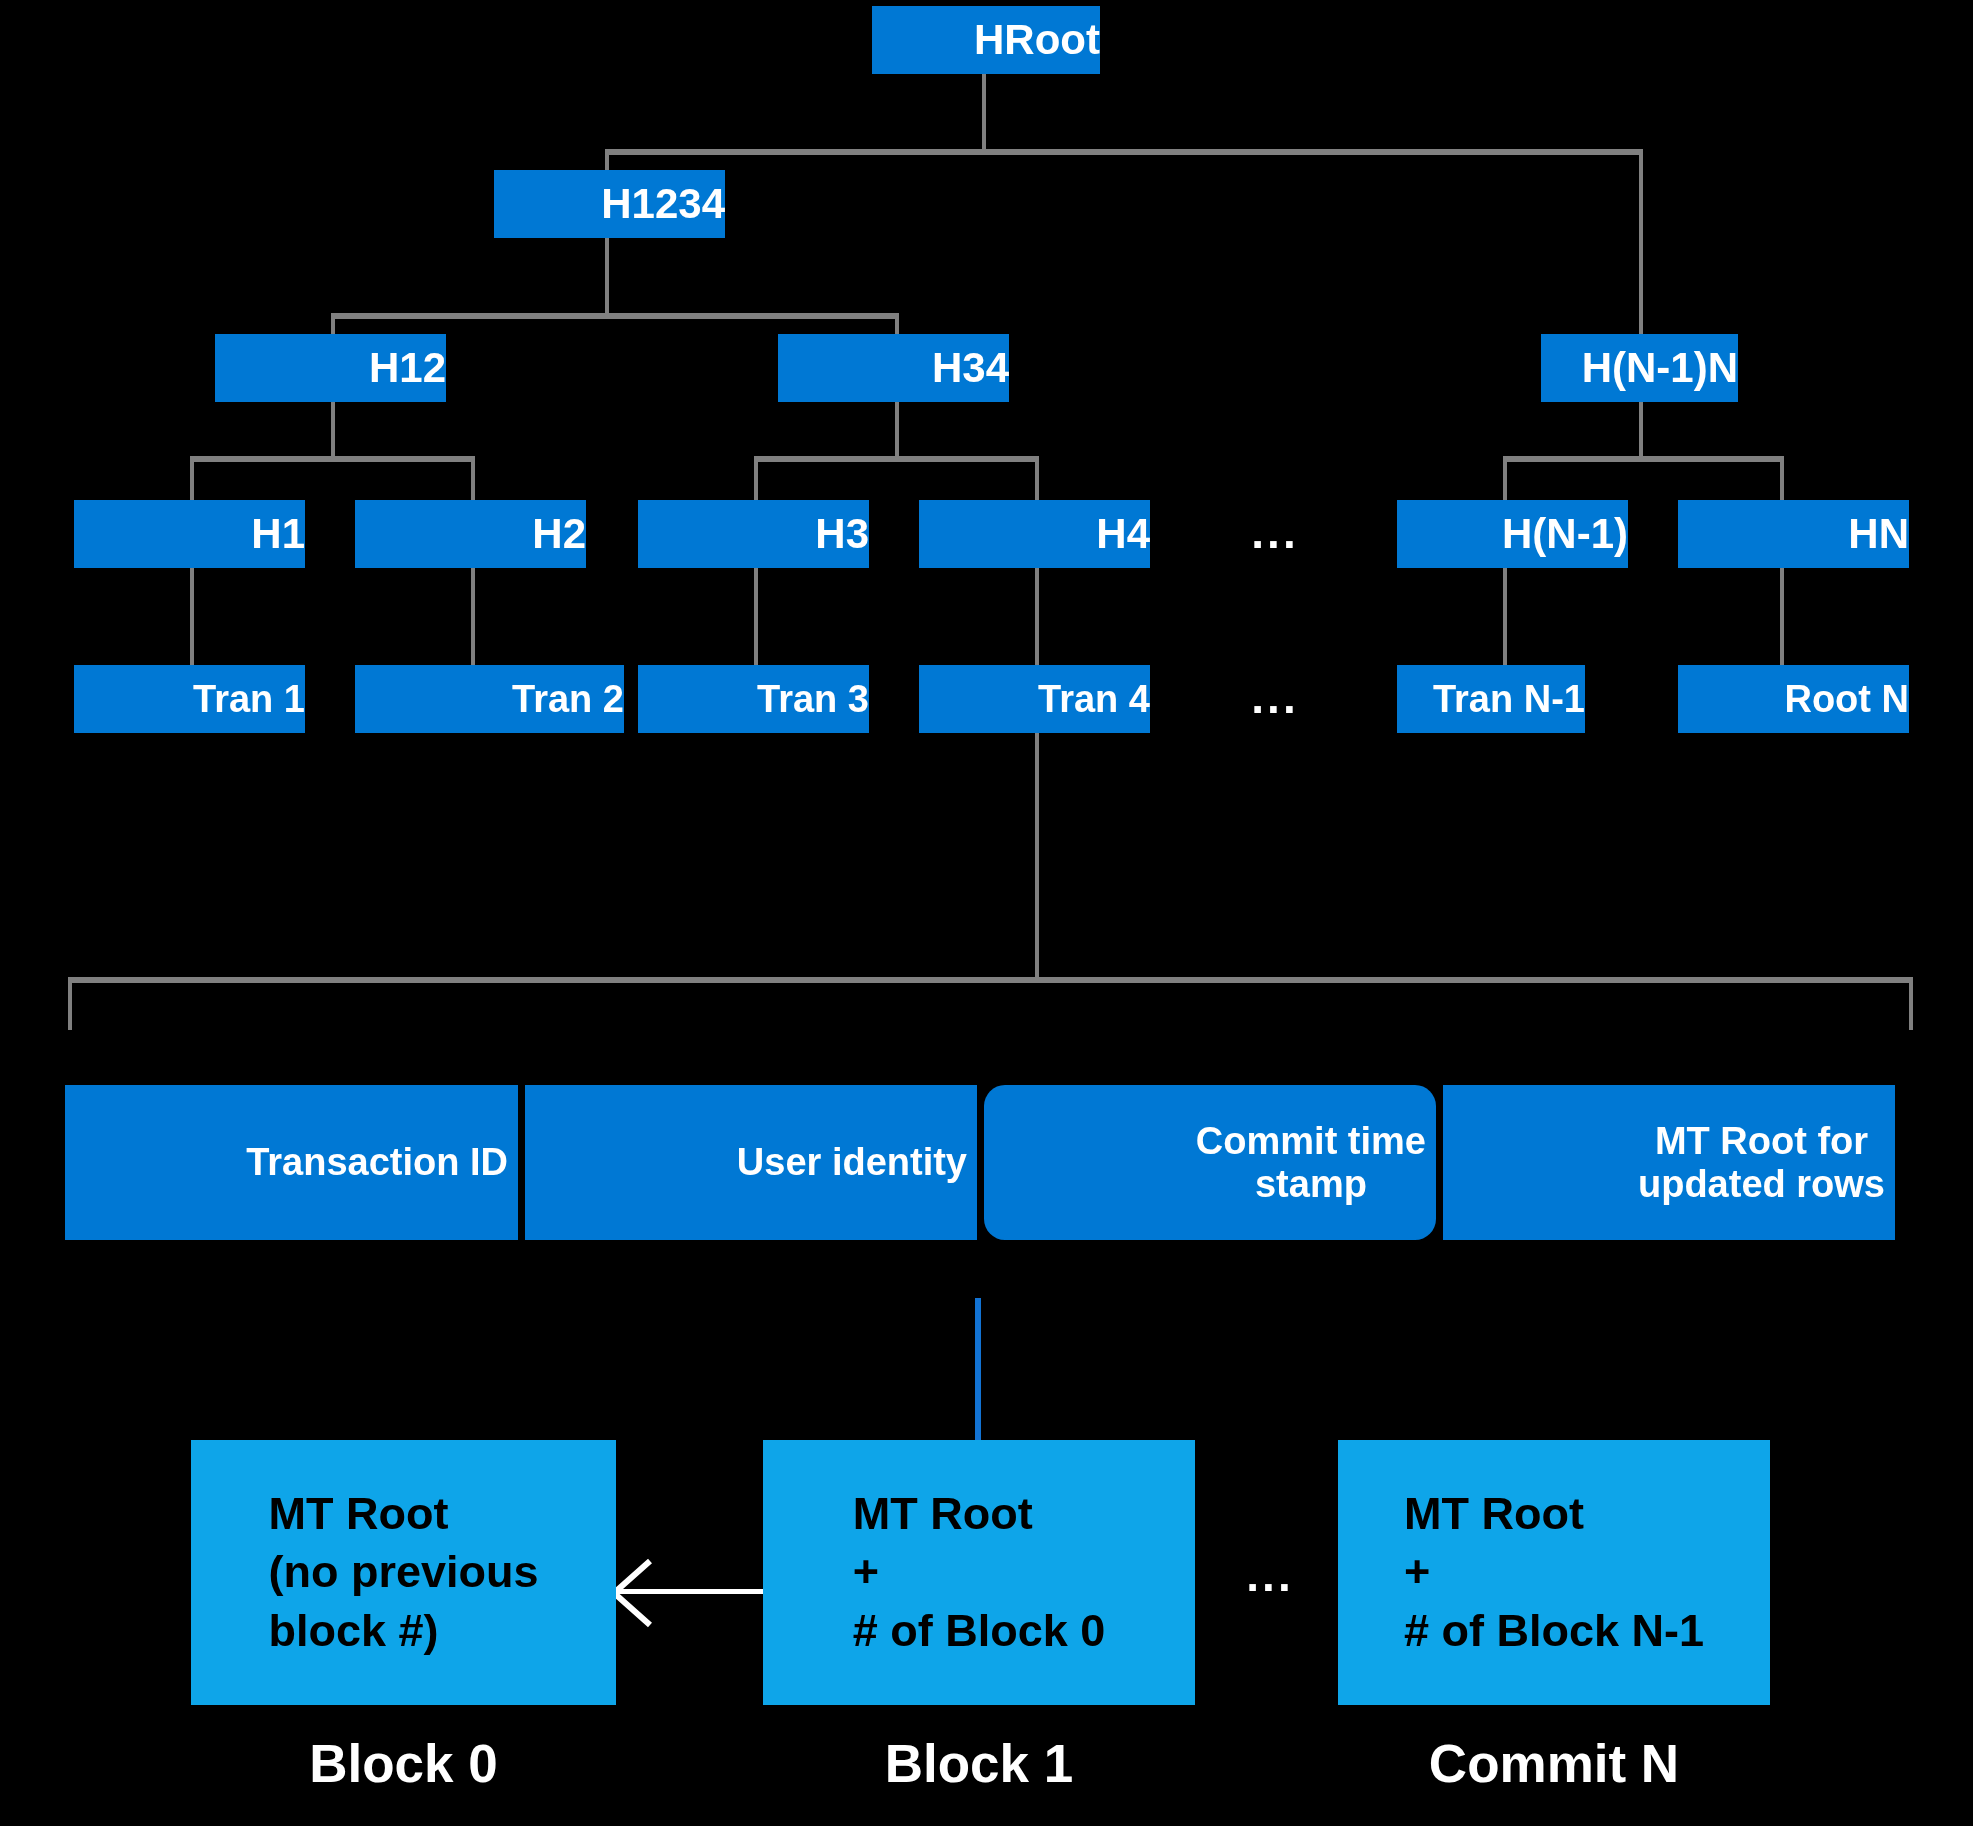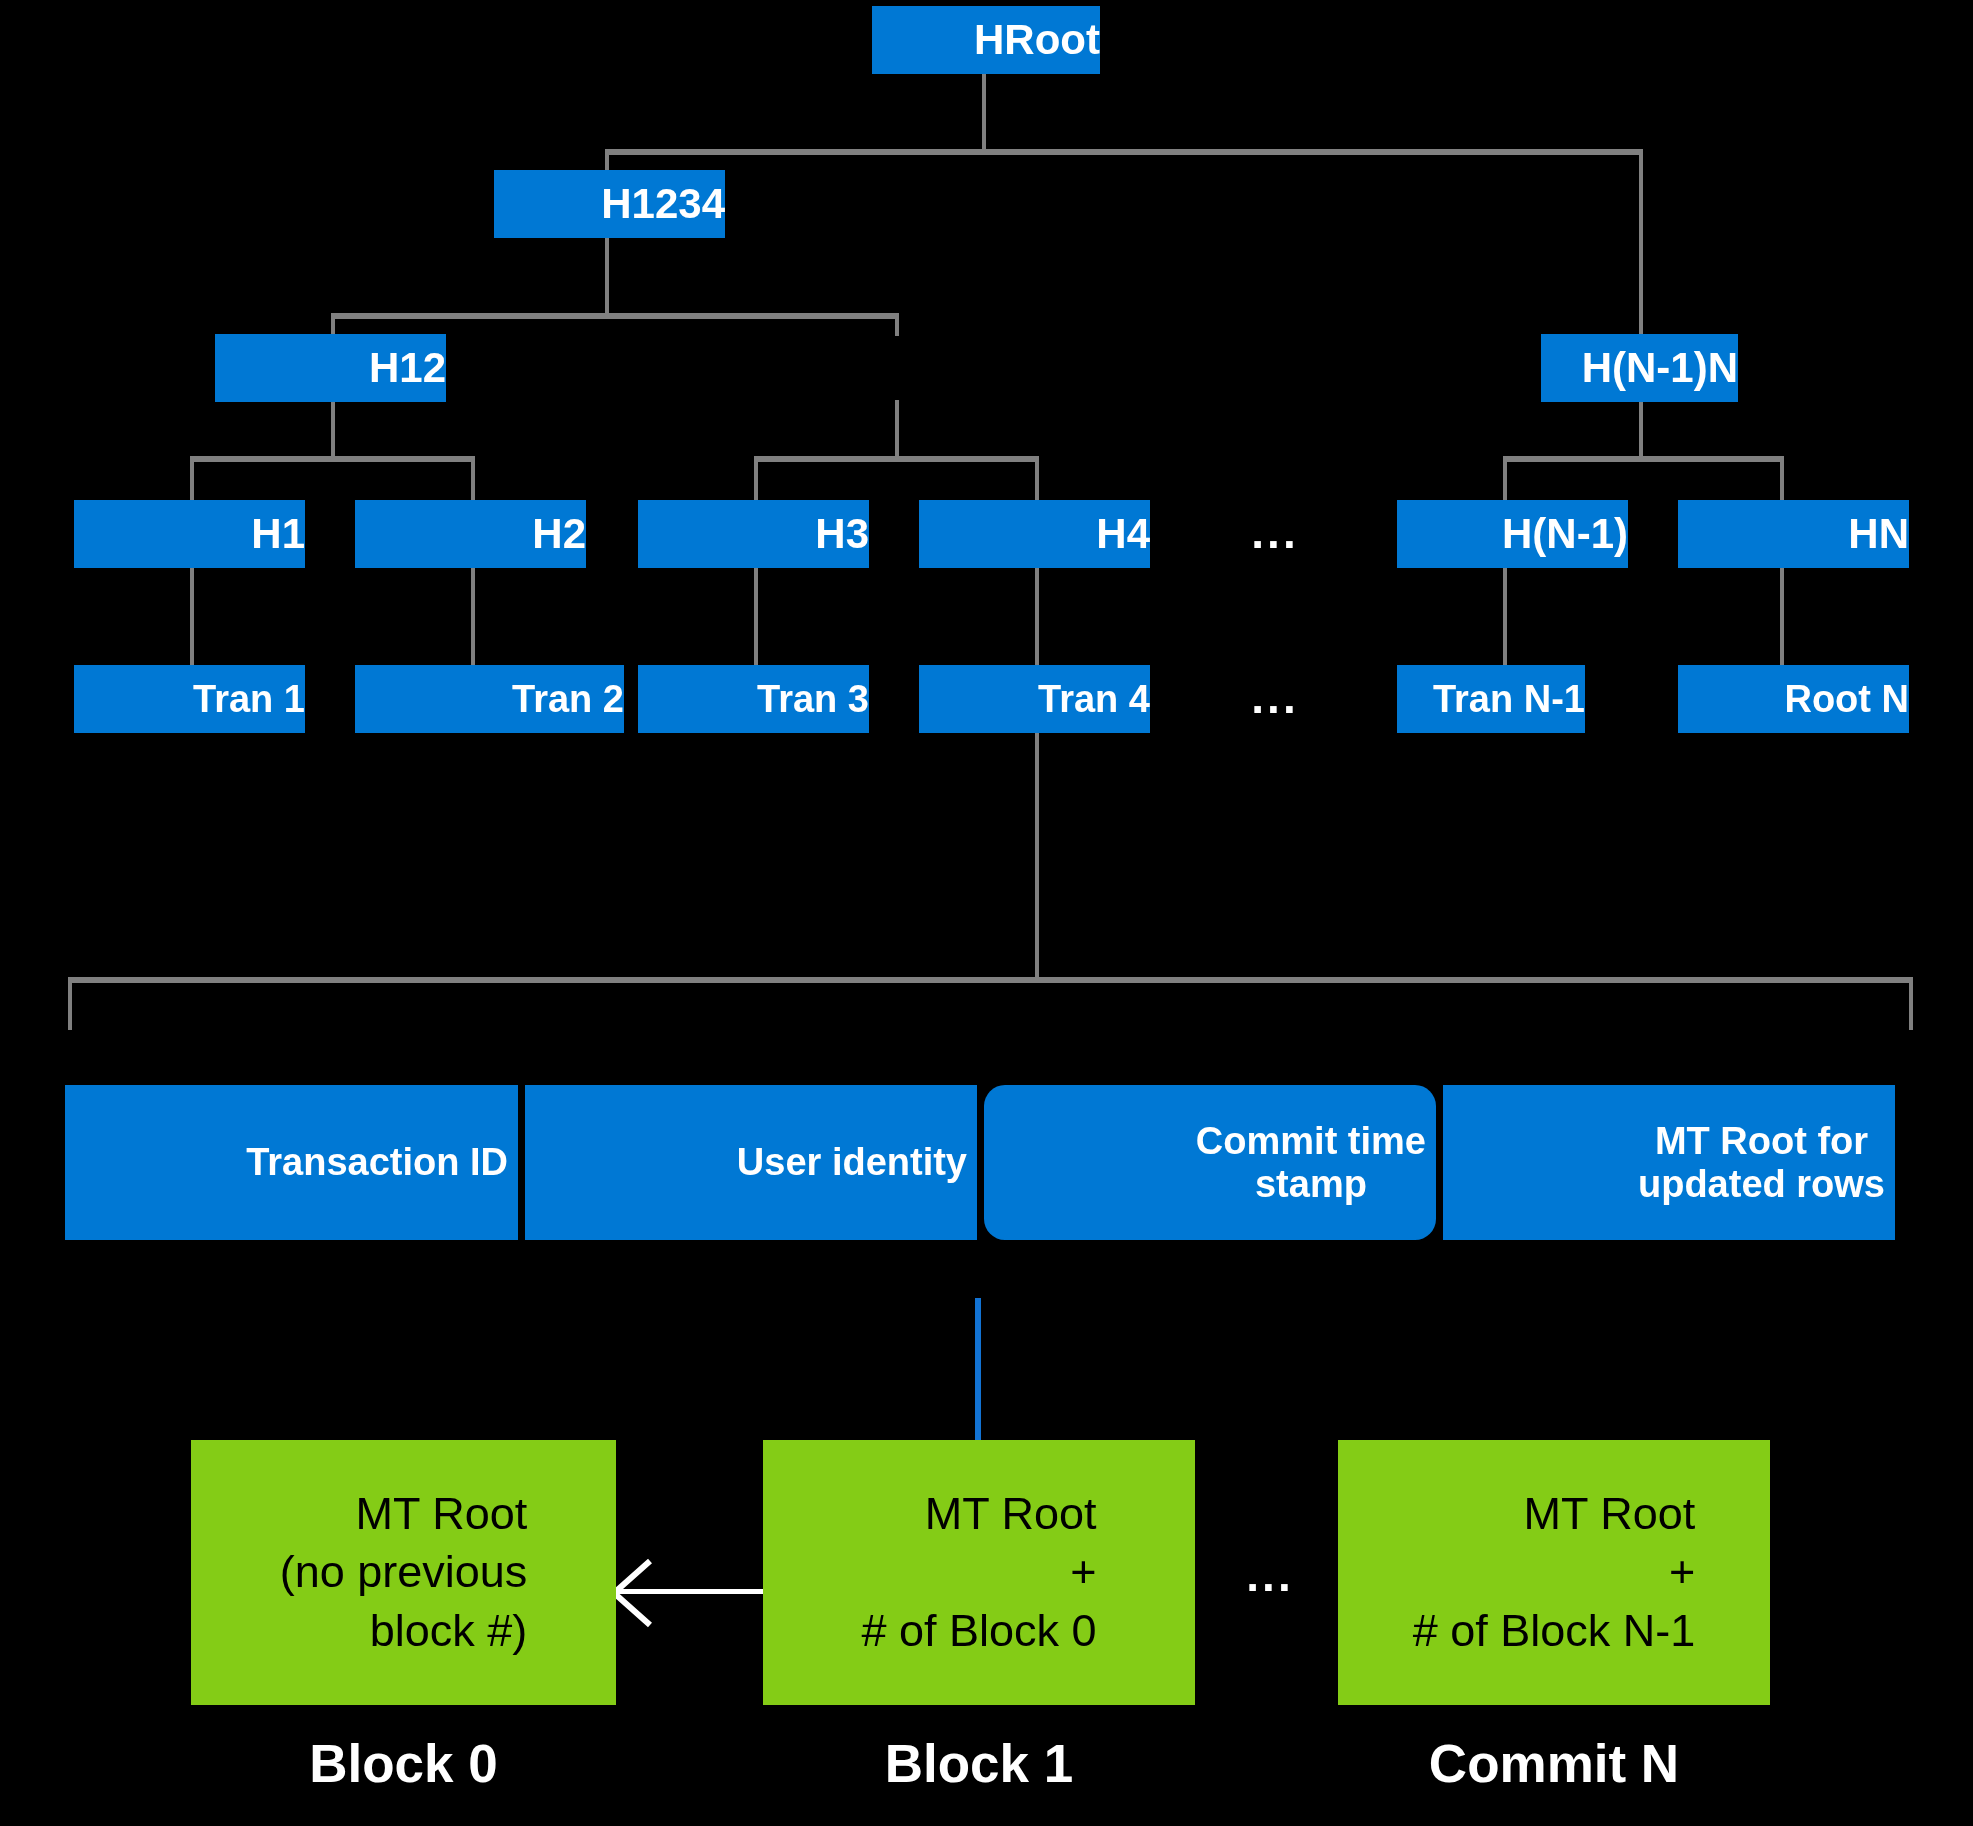--- a/index.html
+++ b/index.html
@@ -19,27 +19,27 @@
     line-height:1.12;
     box-sizing:border-box;
     z-index:3;
   }
   .node.hash{font-size:42px;}
   .node.tran{font-size:38px;}
   .node.field{font-size:38px;padding:0 10px;}
 
   .blk{
     position:absolute;
-    background:#84cc16;
+    background:#0ea5e9;
     color:#000000;
     display:flex;
     align-items:center;
     justify-content:center;
-    text-align:right;
-    font-weight:normal;
+    text-align:left;
+    font-weight:bold;
     font-size:45px;
     line-height:1.30;
     box-sizing:border-box;
     white-space:pre-line;
     z-index:3;
   }
   .blklabel{
     position:absolute;
     color:#ffffff;
     font-size:53px;
@@ -124,20 +124,23 @@
     <span>HRoot</span>
   </div>
 
   <div class="node hash" style="left:494px;top:170px;width:231px;height:68px;">
     <span>H1234</span>
   </div>
 
   <div class="node hash" style="left:215px;top:334px;width:231px;height:68px;">
     <span>H12</span>
   </div>
+  <div class="node hash" style="left:778px;top:334px;width:231px;height:68px;">
+    <span>H34</span>
+  </div>
   <div class="node hash" style="left:1541px;top:334px;width:197px;height:68px;">
     <span>H(N-1)N</span>
   </div>
 
   <div class="node hash" style="left:74px;top:500px;width:231px;height:68px;">
     <span>H1</span>
   </div>
   <div class="node hash" style="left:355px;top:500px;width:231px;height:68px;">
     <span>H2</span>
   </div>

